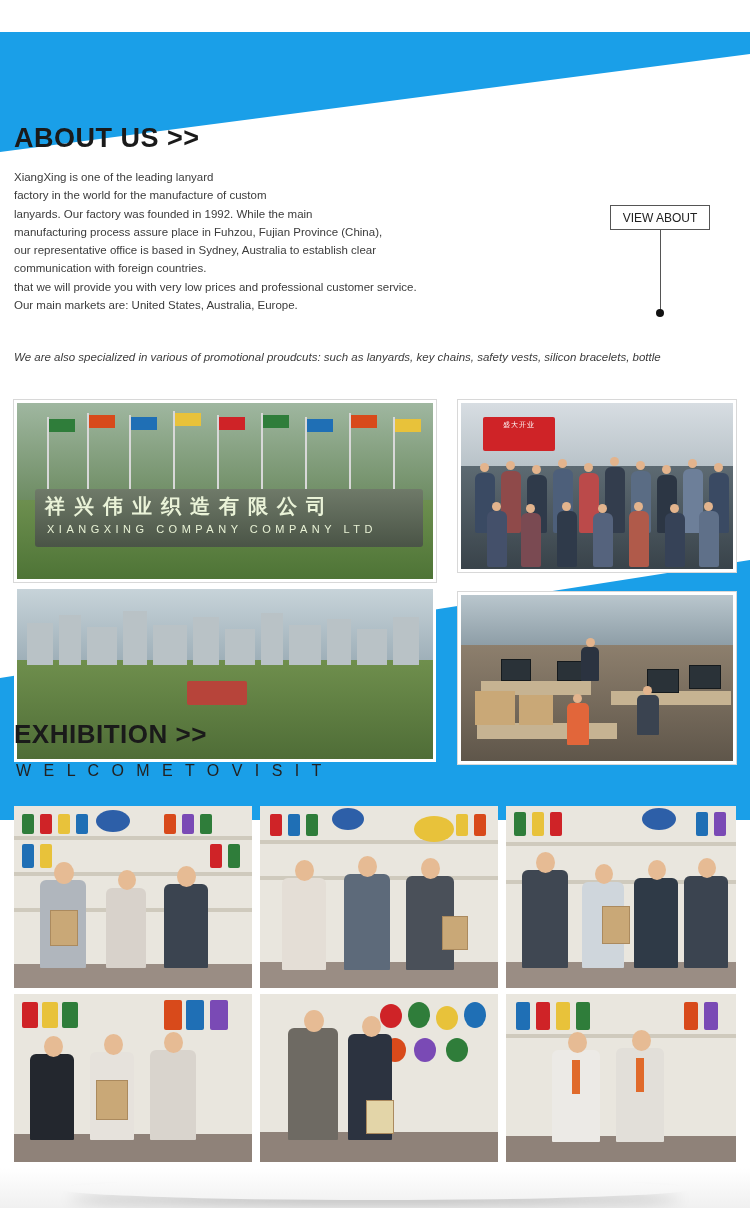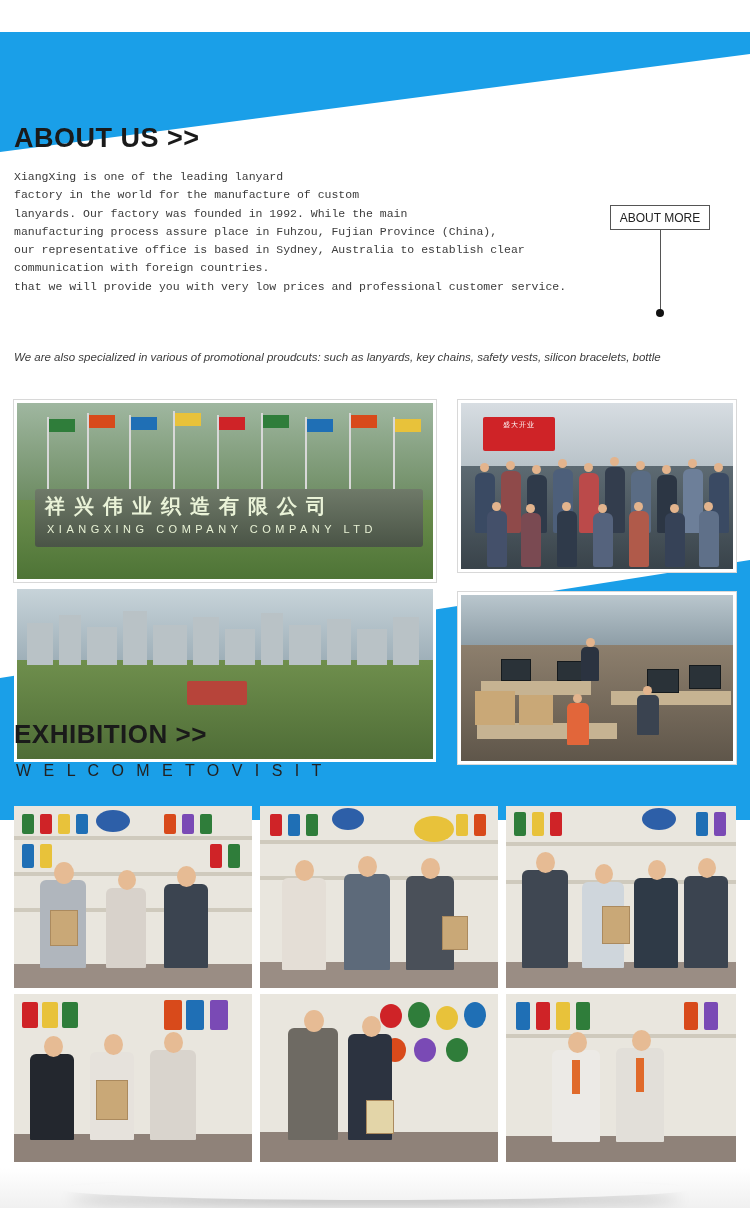--- a/index.html
+++ b/index.html
@@ -37,21 +37,21 @@
     clip-path:polygon(0 0, 750px 0, 750px 22px, 0 120px);
   }
 
   .about-title{
     position:absolute;left:14px;top:123px;
     font-size:27px;font-weight:bold;color:#1a1a1a;letter-spacing:.5px;
   }
 
   .about-text{
     position:absolute;left:14px;top:168px;width:600px;
-    font-size:11.5px;line-height:18.3px;color:#3b3b3b;font-family:Liberation Mono, monospace;
+    font-size:11.5px;line-height:18.3px;color:#3b3b3b;
   }
   .about-text p{margin:0;}
 
   .about-text2{
     position:absolute;left:14px;top:348px;width:722px;
     font-size:11.5px;line-height:19px;color:#3b3b3b;font-style:italic;
   }
   .about-text2 p{margin:0;}
 
   
@@ -171,27 +171,28 @@
   <div class="about-title">ABOUT US &gt;&gt;</div>
 
   <div class="about-text">
     <p>XiangXing  is one of the leading lanyard</p>
     <p>factory in the world for the manufacture of custom</p>
     <p>lanyards. Our factory was founded in 1992. While the main</p>
     <p>manufacturing process assure place in Fuhzou, Fujian Province (China),</p>
     <p>our representative office is based in Sydney, Australia to establish clear</p>
     <p>communication with foreign countries.</p>
     <p>that we will provide you with very low prices and professional customer service.</p>
+    <p>Our main markets are: United States, Australia, Europe.</p>
   </div>
 
   <div class="about-text2">
     <p>We are also specialized in various of promotional proudcuts: such as lanyards, key chains, safety vests, silicon bracelets, bottle</p>
   </div>
 
-  <div class="view-more">ABOUT MORE</div>
+  <div class="view-more">VIEW ABOUT</div>
   <div class="vm-line"></div>
   <div class="vm-dot"></div>
 
   <div class="blue-diag"></div>
 
   <div class="ph framed" id="photo-factory">
     <div class="sky"></div>
     <div class="ground"></div>
     <div class="flagpole" style="left:30px;top:14px;height:78px;"></div>
     <div class="flag" style="left:32px;top:16px;background:#2f7d3a;"></div>

